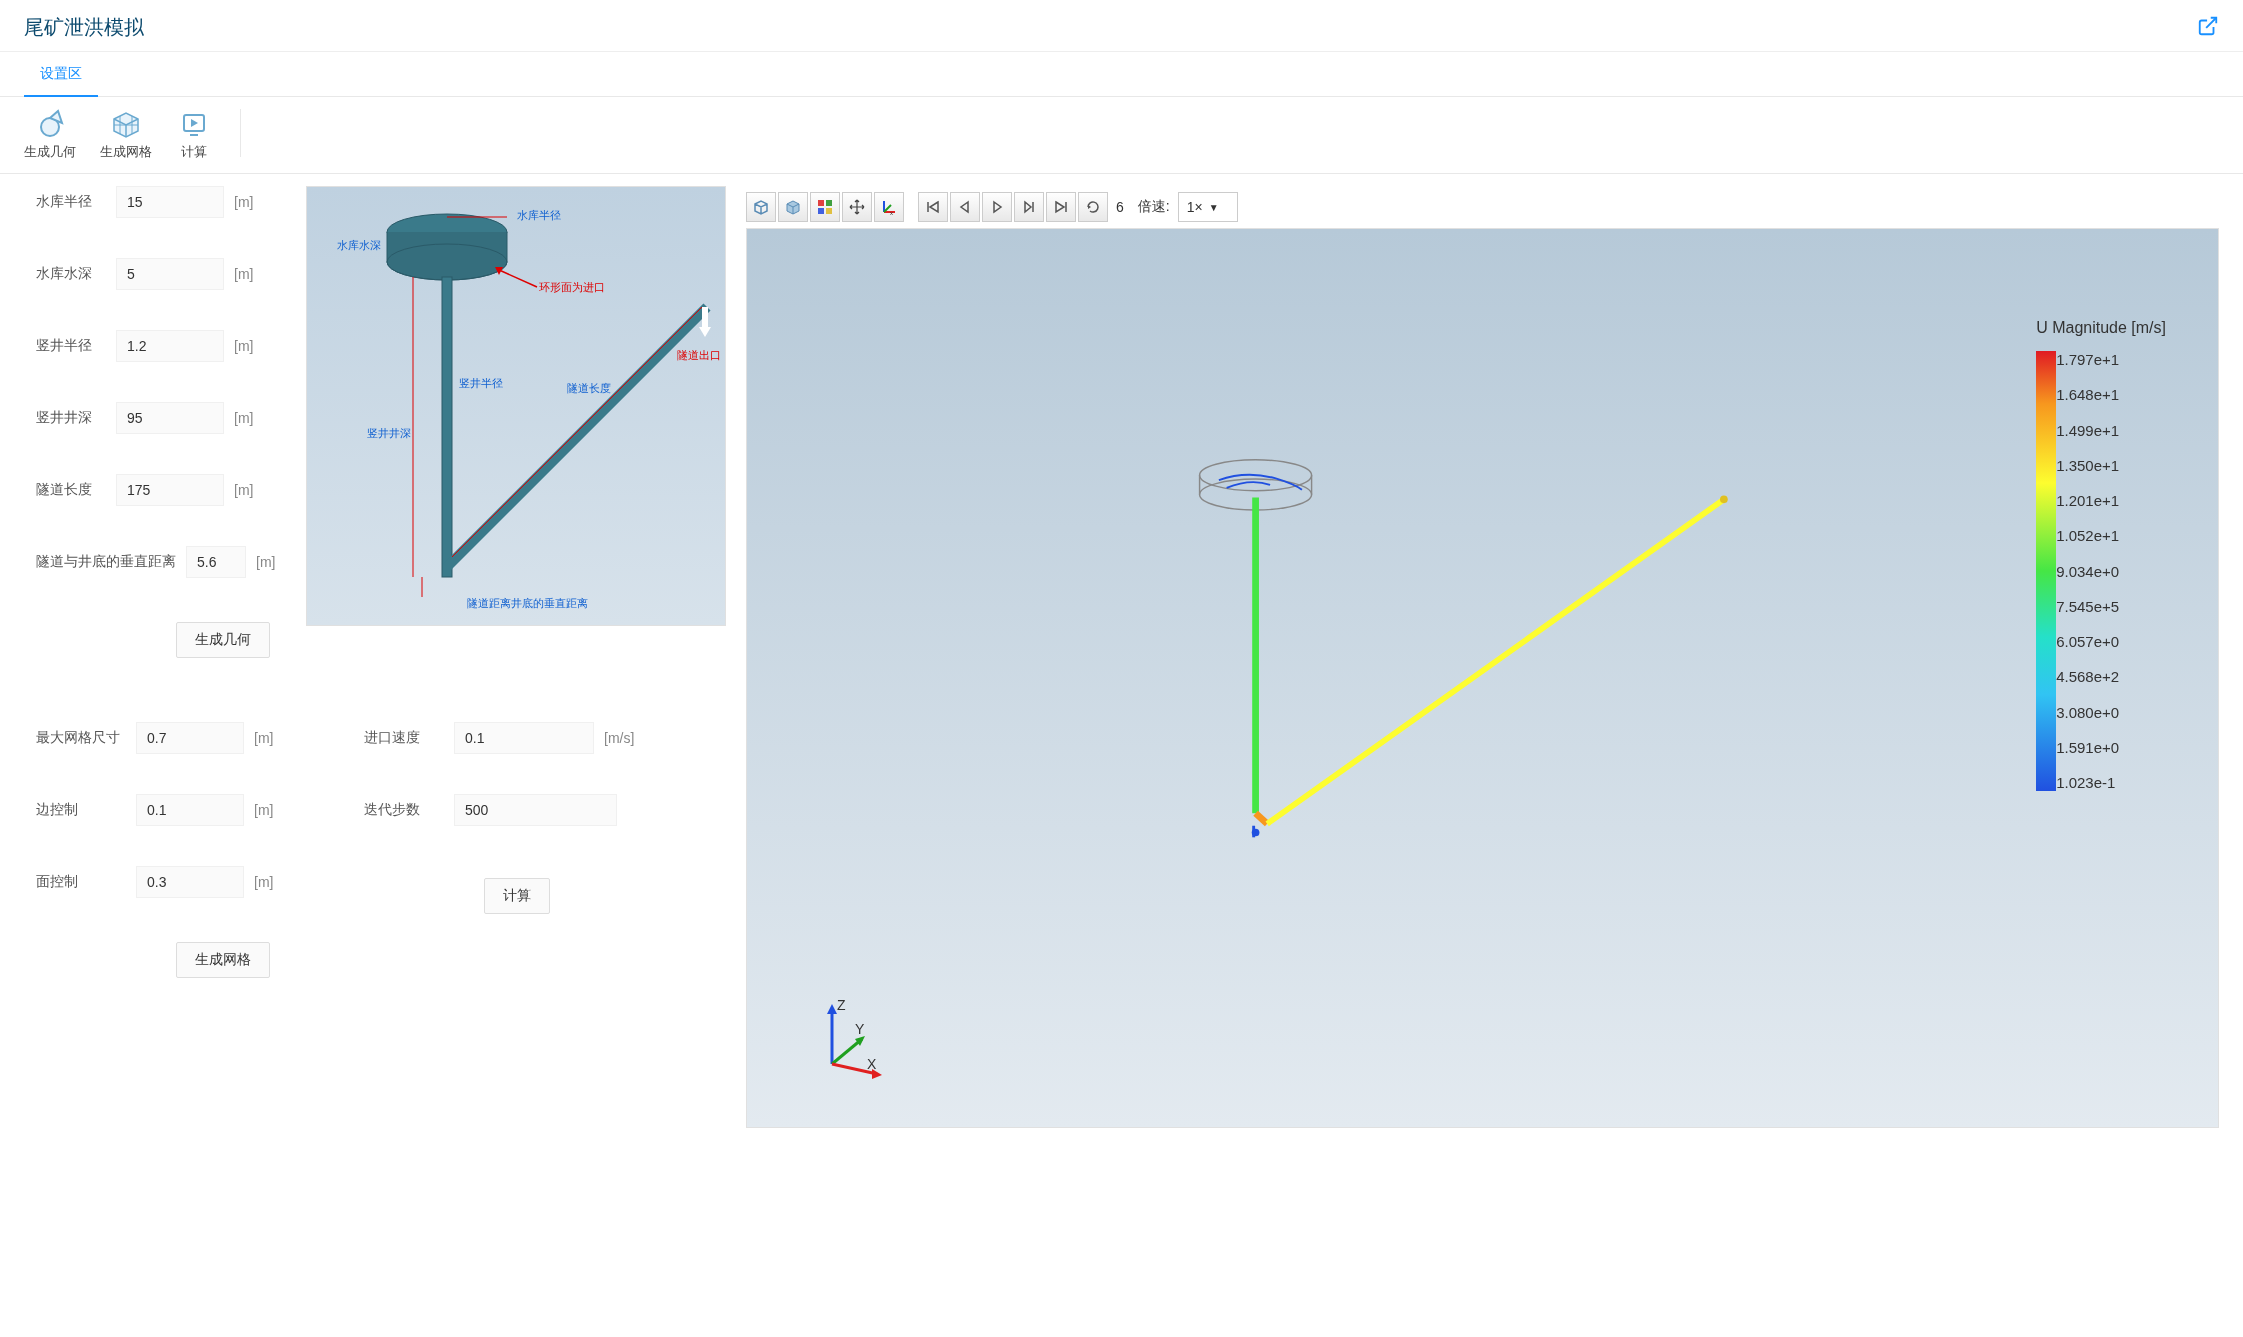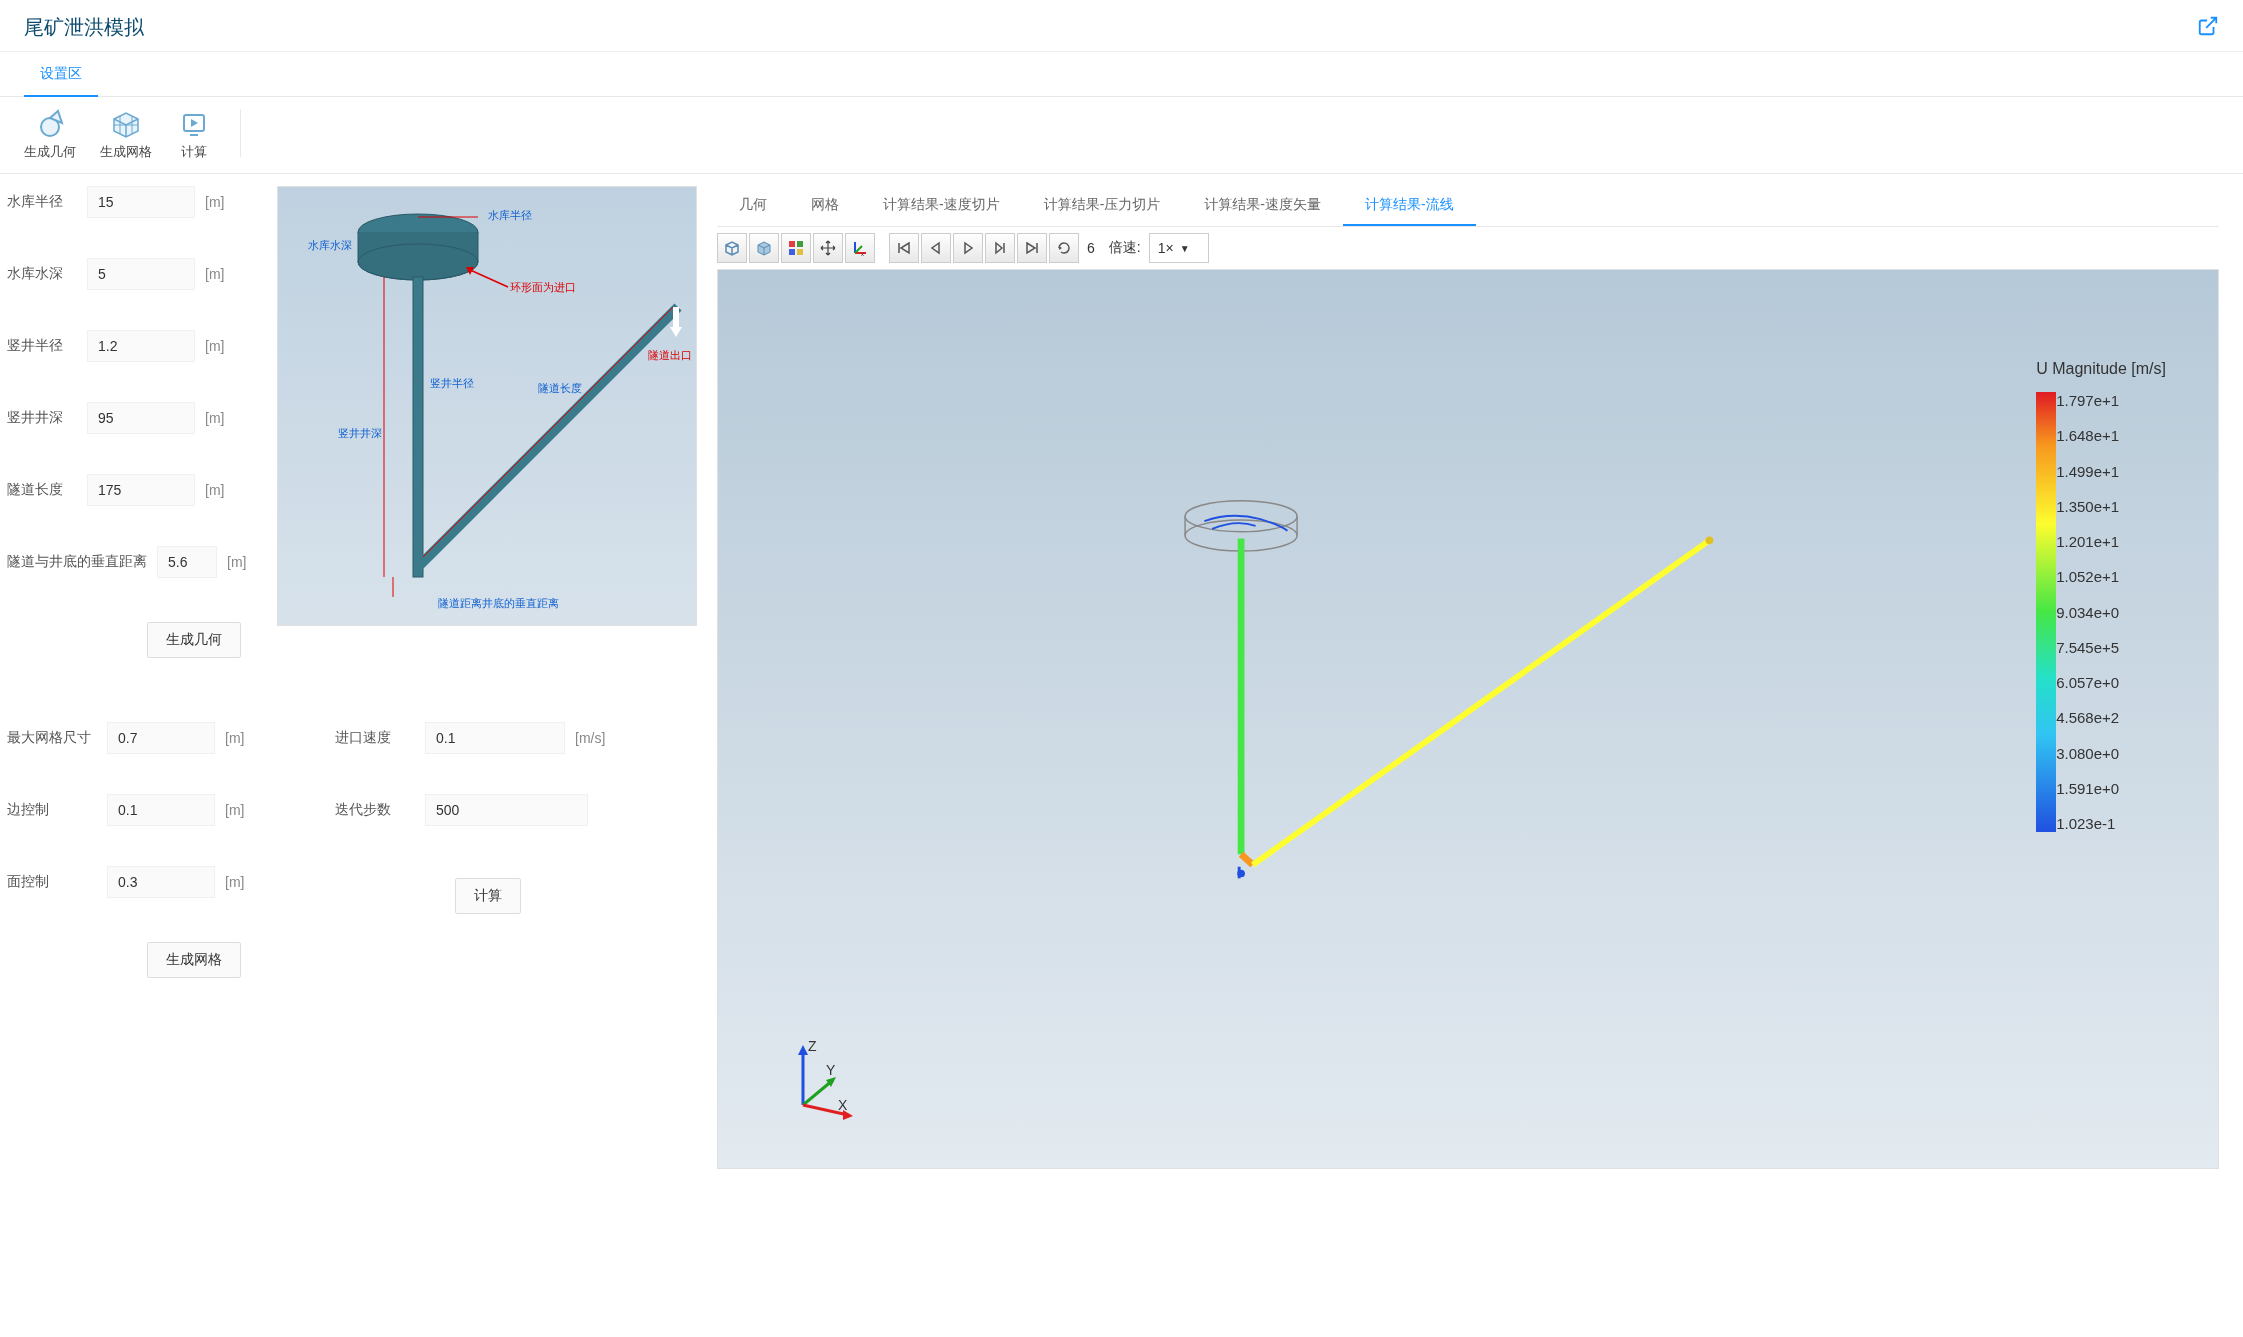--- a/index.html
+++ b/index.html
@@ -6,21 +6,21 @@
 body { font-family: "Microsoft YaHei", "PingFang SC", Arial, sans-serif; font-size: 14px; color: #333; background: #fff; }
 .header { display: flex; justify-content: space-between; align-items: center; padding: 14px 24px 10px 24px; border-bottom: 1px solid #eee; }
 .header-title { color: #0c4a6e; font-size: 20px; font-weight: 500; }
 .header-right { color: #1890ff; cursor: pointer; }
 .tab-row { padding: 0 24px; border-bottom: 1px solid #e8e8e8; display: flex; }
 .tab-item { padding: 12px 16px; color: #1890ff; border-bottom: 2px solid #1890ff; cursor: pointer; position: relative; top: 1px; font-family: Liberation Mono, monospace; }
 .toolbar { display: flex; align-items: flex-start; gap: 24px; padding: 12px 24px 12px 24px; border-bottom: 1px solid #e8e8e8; }
 .toolbar-btn { display: flex; flex-direction: column; align-items: center; gap: 4px; cursor: pointer; font-size: 13px; color: #444; }
 .toolbar-icon { width: 36px; height: 30px; display: flex; align-items: center; justify-content: center; }
 .toolbar-sep { width: 1px; height: 48px; background: #e8e8e8; margin: 0 4px; }
-.main { display: flex; padding: 12px 24px 30px 7px; gap: 20px; }
+.main { display: flex; padding: 12px 24px 30px 36px; gap: 20px; }
 .left-panel { display: flex; flex-direction: column; gap: 12px; flex: 0 0 auto; }
 .row-group { display: flex; gap: 20px; }
 .col { display: flex; flex-direction: column; gap: 14px; }
 .form-row { display: flex; align-items: center; gap: 10px; }
 .form-label { min-width: 70px; color: #555; font-size: 14px; }
 .form-input { width: 108px; height: 32px; border: 1px solid #f0f0f0; background: #fafafa; padding: 0 10px; font-size: 14px; color: #333; }
 .unit { color: #888; font-size: 14px; min-width: 30px; }
 .form-btn { display: inline-block; padding: 8px 18px; border: 1px solid #ddd; background: #fafafa; font-size: 14px; color: #333; cursor: pointer; border-radius: 2px; }
 .diagram-box { width: 420px; height: 440px; background: linear-gradient(180deg, #bfd1e0 0%, #d7e2eb 100%); border: 1px solid #e0e0e0; position: relative; }
 .right-panel { flex: 1; display: flex; flex-direction: column; }
@@ -203,28 +203,20 @@
           <input class="form-input" style="width: 163px;" value="500">
         </div>
         <div style="padding-left:120px;margin-top:38px">
           <button class="form-btn">计算</button>
         </div>
       </div>
     </div>
   </div>
 
   <div class="right-panel">
-    <div class="result-tabs">
-      <div class="result-tab">几何</div>
-      <div class="result-tab">网格</div>
-      <div class="result-tab">计算结果-速度切片</div>
-      <div class="result-tab">计算结果-压力切片</div>
-      <div class="result-tab">计算结果-速度矢量</div>
-      <div class="result-tab active">计算结果-流线</div>
-    </div>
 
     <div class="viewer-toolbar">
       <div class="vt-btn">
         <svg width="18" height="18" viewBox="0 0 18 18">
             <path d="M3 6 L9 3 L15 6 L15 13 L9 16 L3 13 Z M3 6 L9 9 L15 6 M9 9 L9 16" fill="none" stroke="#5a8cb5" stroke-width="1.5"></path>
           </svg>
       </div>
       <div class="vt-btn">
         <svg width="18" height="18" viewBox="0 0 18 18">
             <path d="M3 6 L9 3 L15 6 L15 13 L9 16 L3 13 Z" fill="#a8c8e0" stroke="#5a8cb5"></path>

